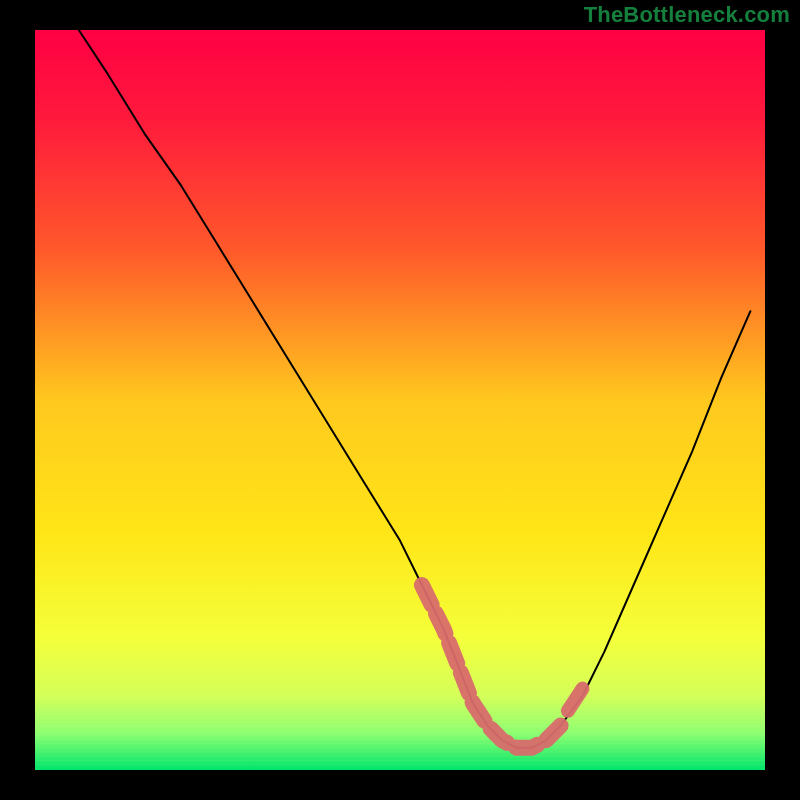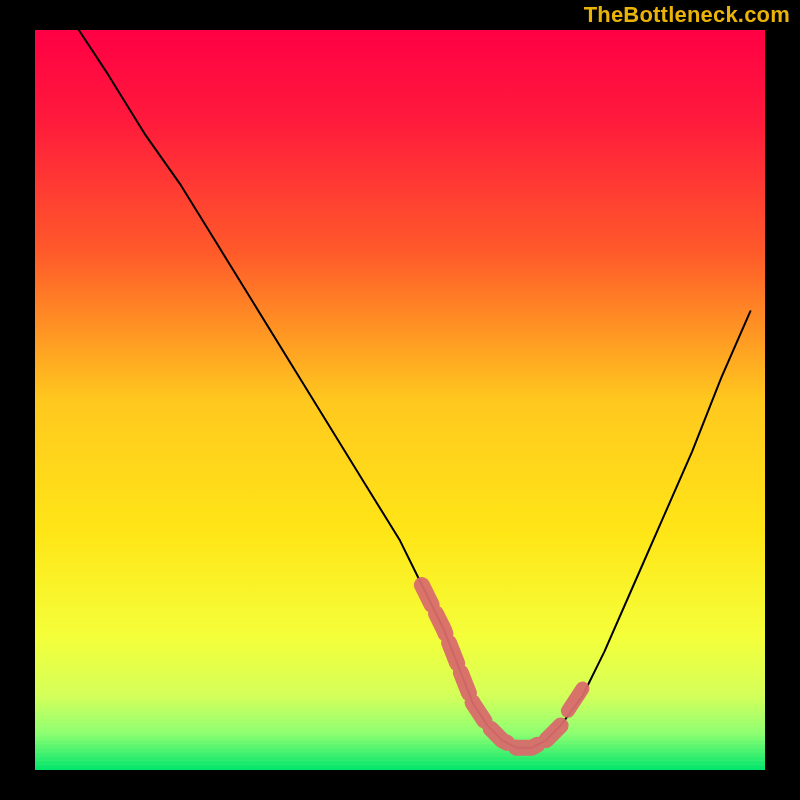--- a/index.html
+++ b/index.html
@@ -16,21 +16,21 @@
     height: 800px;
     background: #000;
   }
   .watermark {
     position: absolute;
     top: 2px;
     right: 10px;
     font-family: Arial, Helvetica, sans-serif;
     font-size: 22px;
     font-weight: 600;
-    color: #eab308;
+    color: #15803d;
     z-index: 10;
     letter-spacing: 0.2px;
   }
   svg {
     position: absolute;
     top: 0;
     left: 0;
   }
 </style>
 </head>

